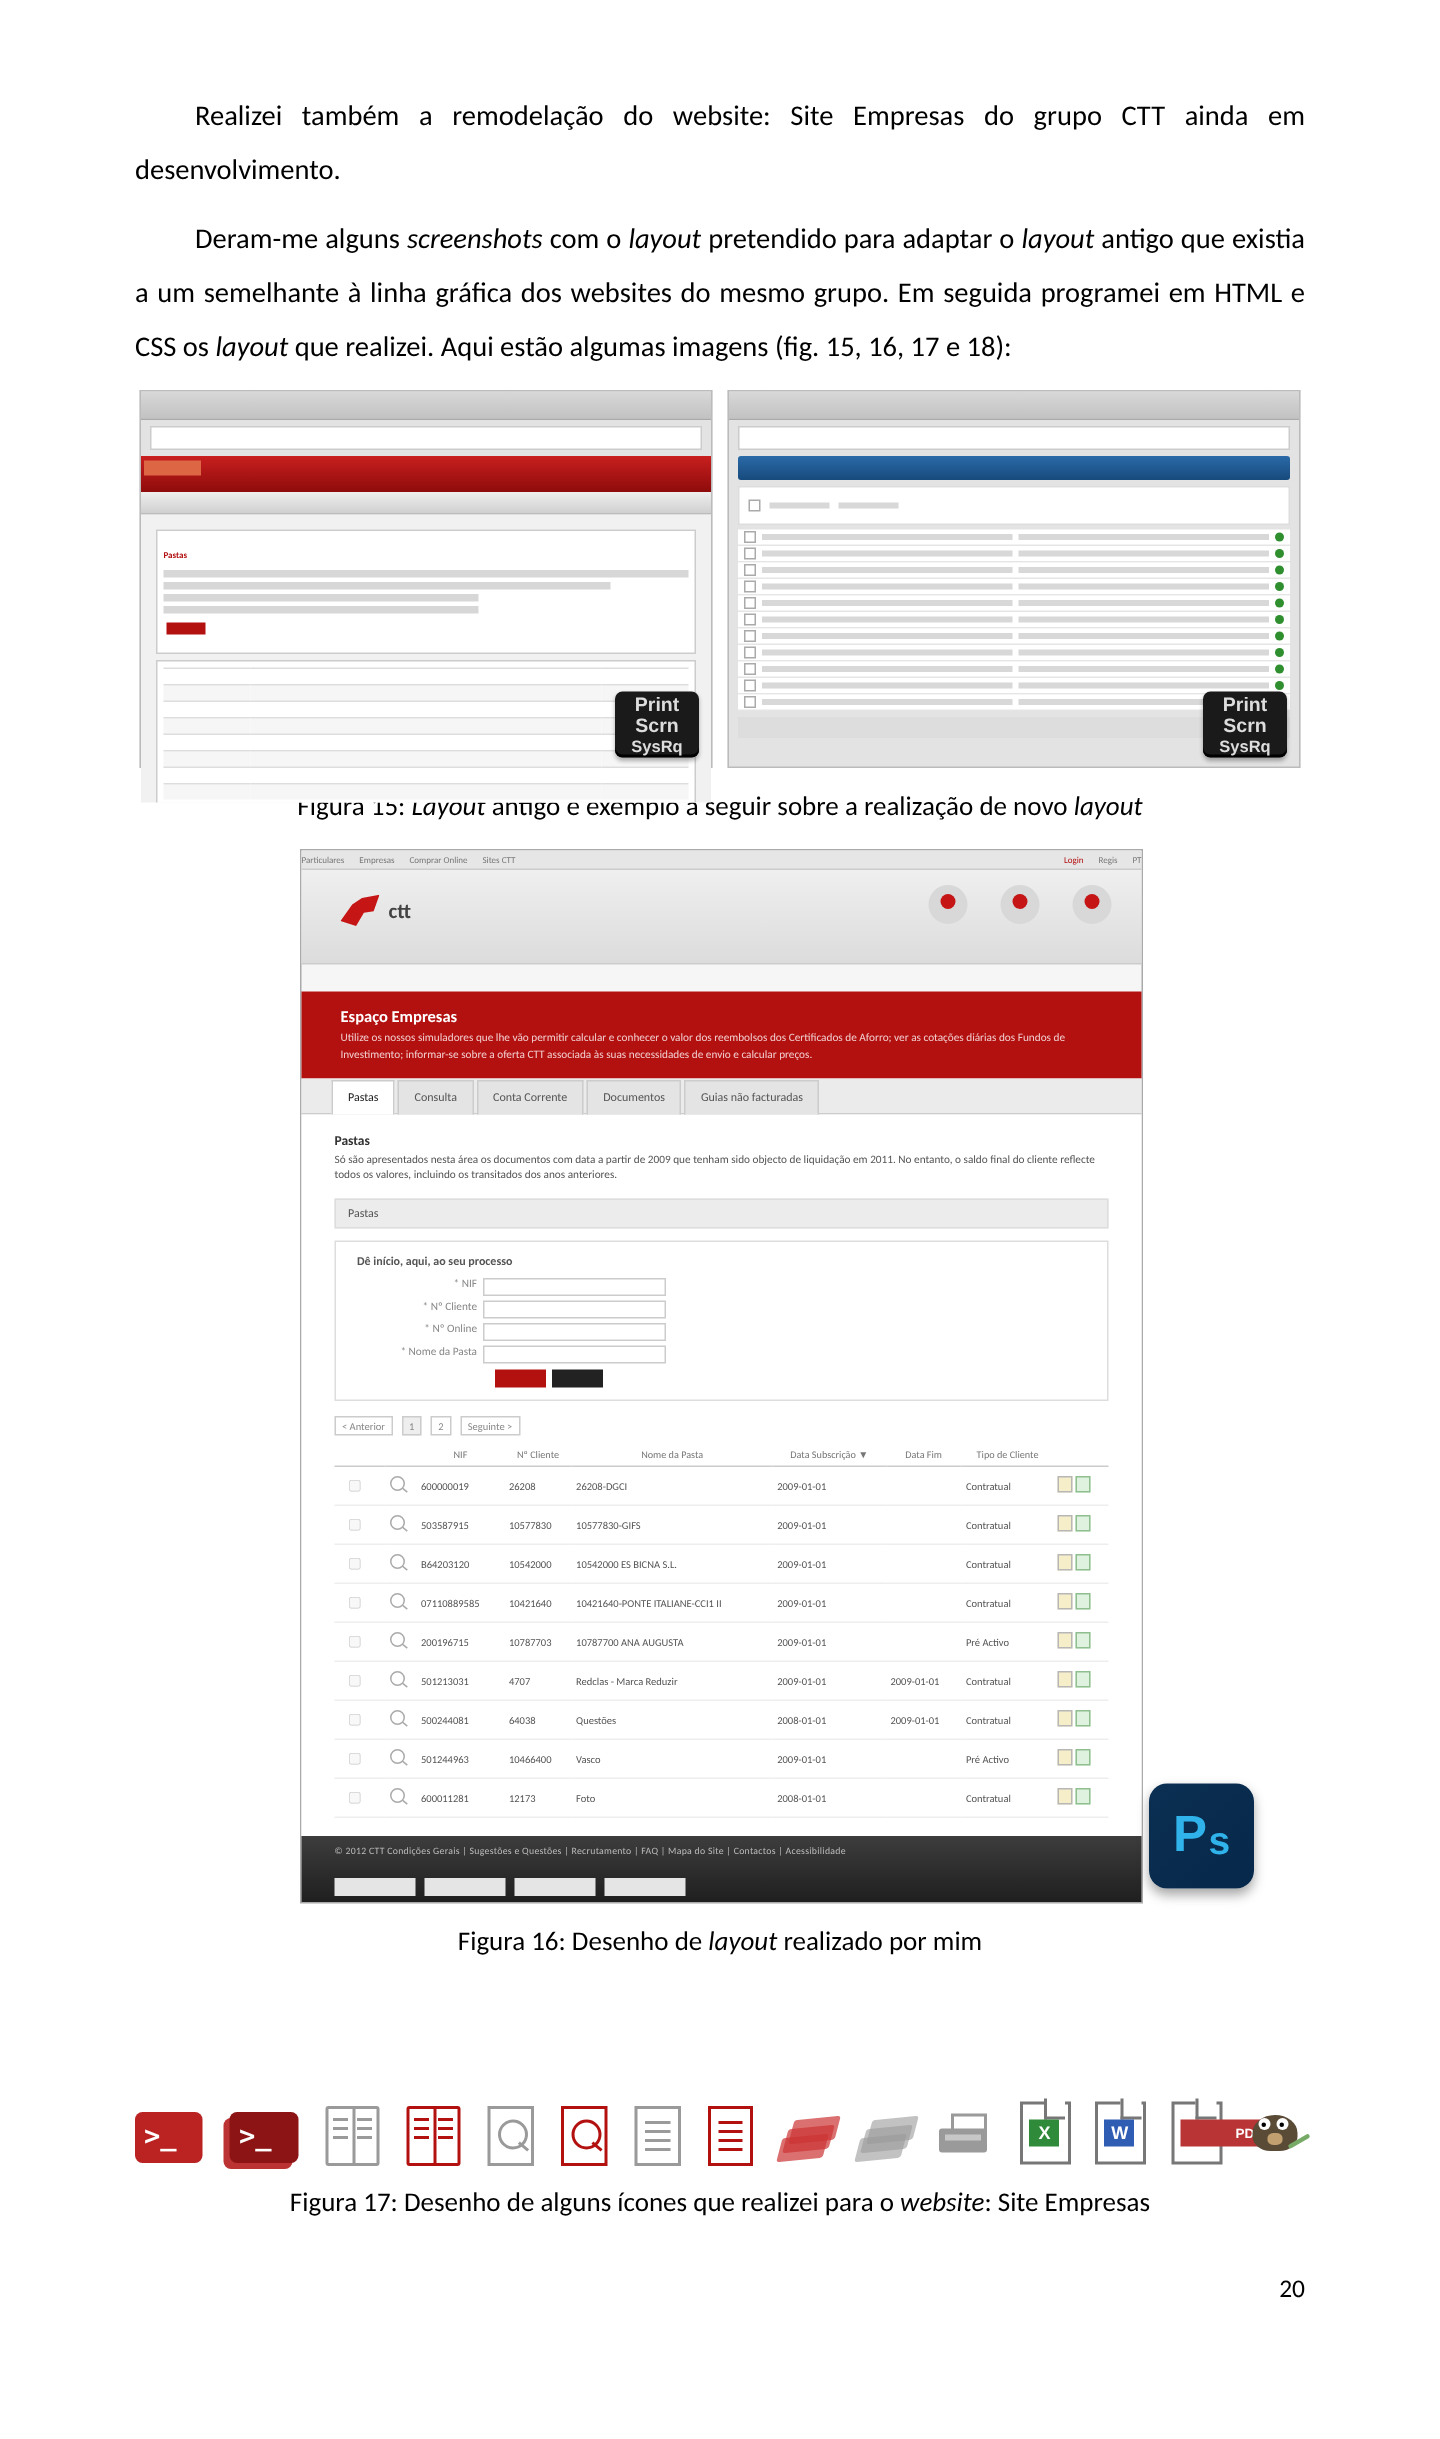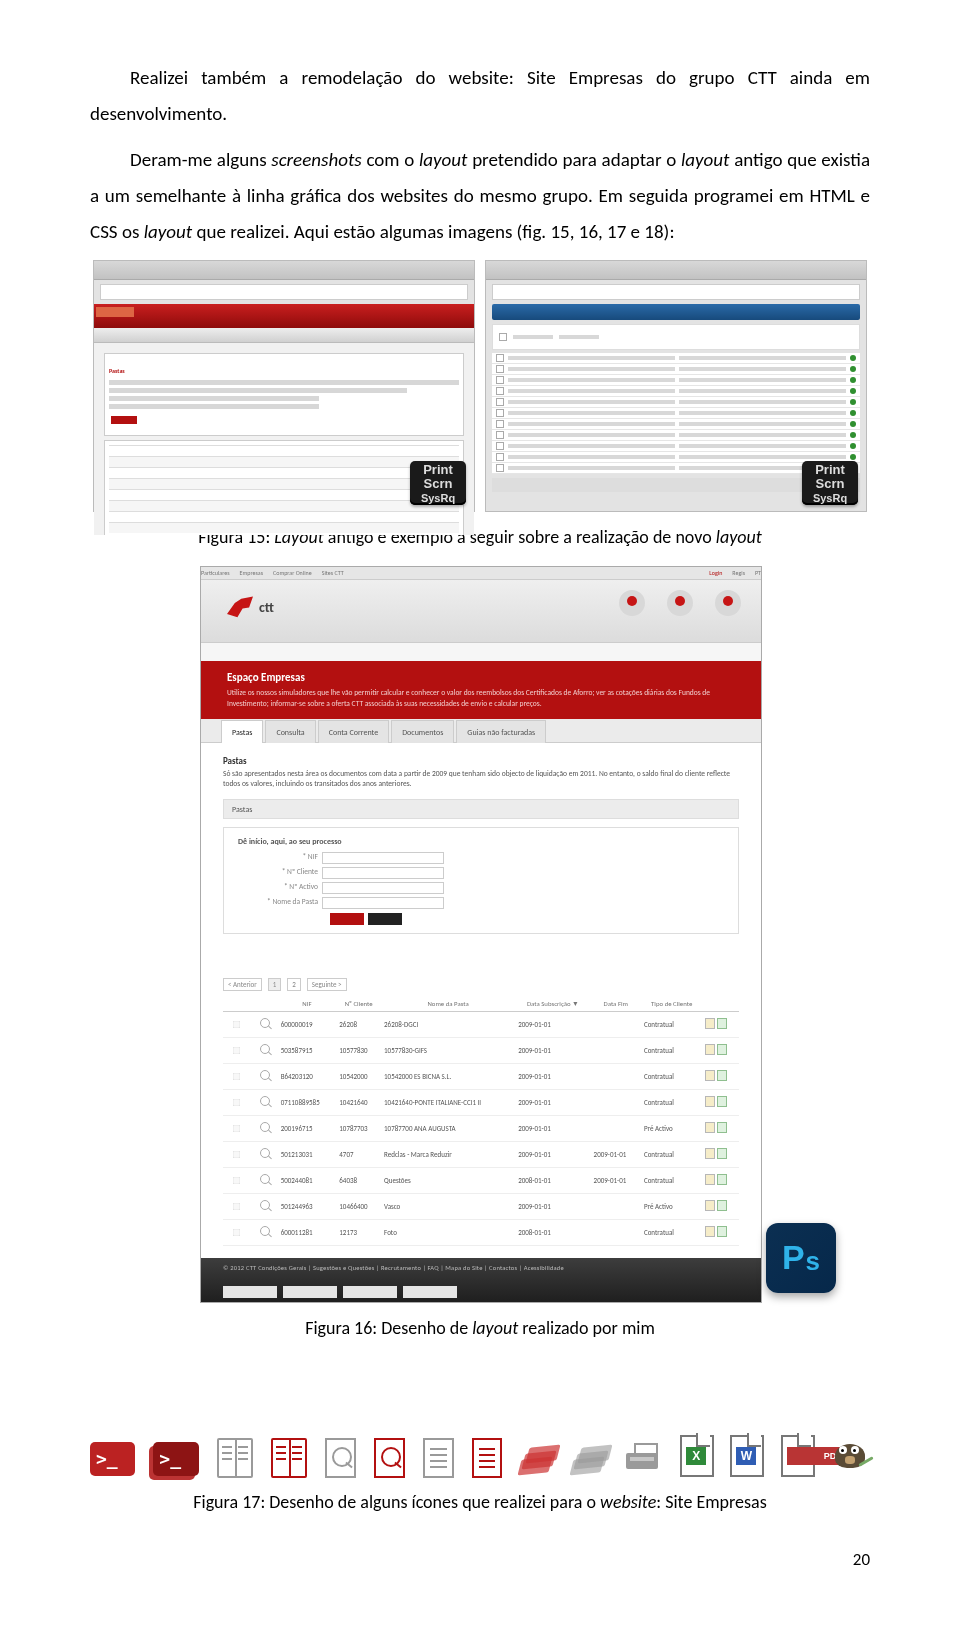--- a/index.html
+++ b/index.html
@@ -219,21 +219,21 @@
   .f16-form .lbl { font-size:8px;font-weight:bold;margin-bottom:6px; }
   .f16-form .fr { display:flex;align-items:flex-start;margin:3px 0;font-size:7.5px;gap:4px; }
   .f16-form .fr .fl { width:80px;text-align:right;color:#888; }
   .f16-form .fr .fi { height:10px;border:1px solid #ccc;width:120px;background:#fff; }
   .f16-btns { margin-left:92px;display:flex;gap:4px;margin-top:4px;}
   .btn-r{background:#b31010;width:34px;height:12px;}
   .btn-k{background:#222;width:34px;height:12px;}
   .f16-pager {
     display:flex;align-items:center;gap:6px;font-size:7.5px;color:#888;margin:6px 0;
   }
-  .pg-b{border:1px solid #ccc;padding:1px 4px;font-size:7px;margin-top:34px;}
+  .pg-b{border:1px solid #ccc;padding:1px 4px;font-size:7px;}
   .f16-table {
     width:100%;border-collapse:collapse;font-size:7px;color:#555;
   }
   .f16-table th {
     text-align:center;padding:3px 3px;border-bottom:1px solid #ccc;color:#777;font-weight:normal;font-size:6.8px;
   }
   .f16-table td {
     padding:3px 3px;border-bottom:1px solid #eee;
   }
   .mag{display:inline-block;width:8px;height:8px;border:1px solid #aaa;border-radius:50%;position:relative;}
@@ -578,21 +578,21 @@
           <div class="lbl">Dê início, aqui, ao seu processo</div>
           <div class="fr">
               <div class="fl">* NIF</div>
               <div class="fi"></div>
             </div>
           <div class="fr">
               <div class="fl">* Nº Cliente</div>
               <div class="fi"></div>
             </div>
           <div class="fr">
-              <div class="fl">* Nº Activo</div>
+              <div class="fl">* Nº Online</div>
               <div class="fi"></div>
             </div>
           <div class="fr">
               <div class="fl">* Nome da Pasta</div>
               <div class="fi"></div>
             </div>
           <div class="f16-btns">
               <div class="btn-r"></div>
               <div class="btn-k"></div>
             </div>

